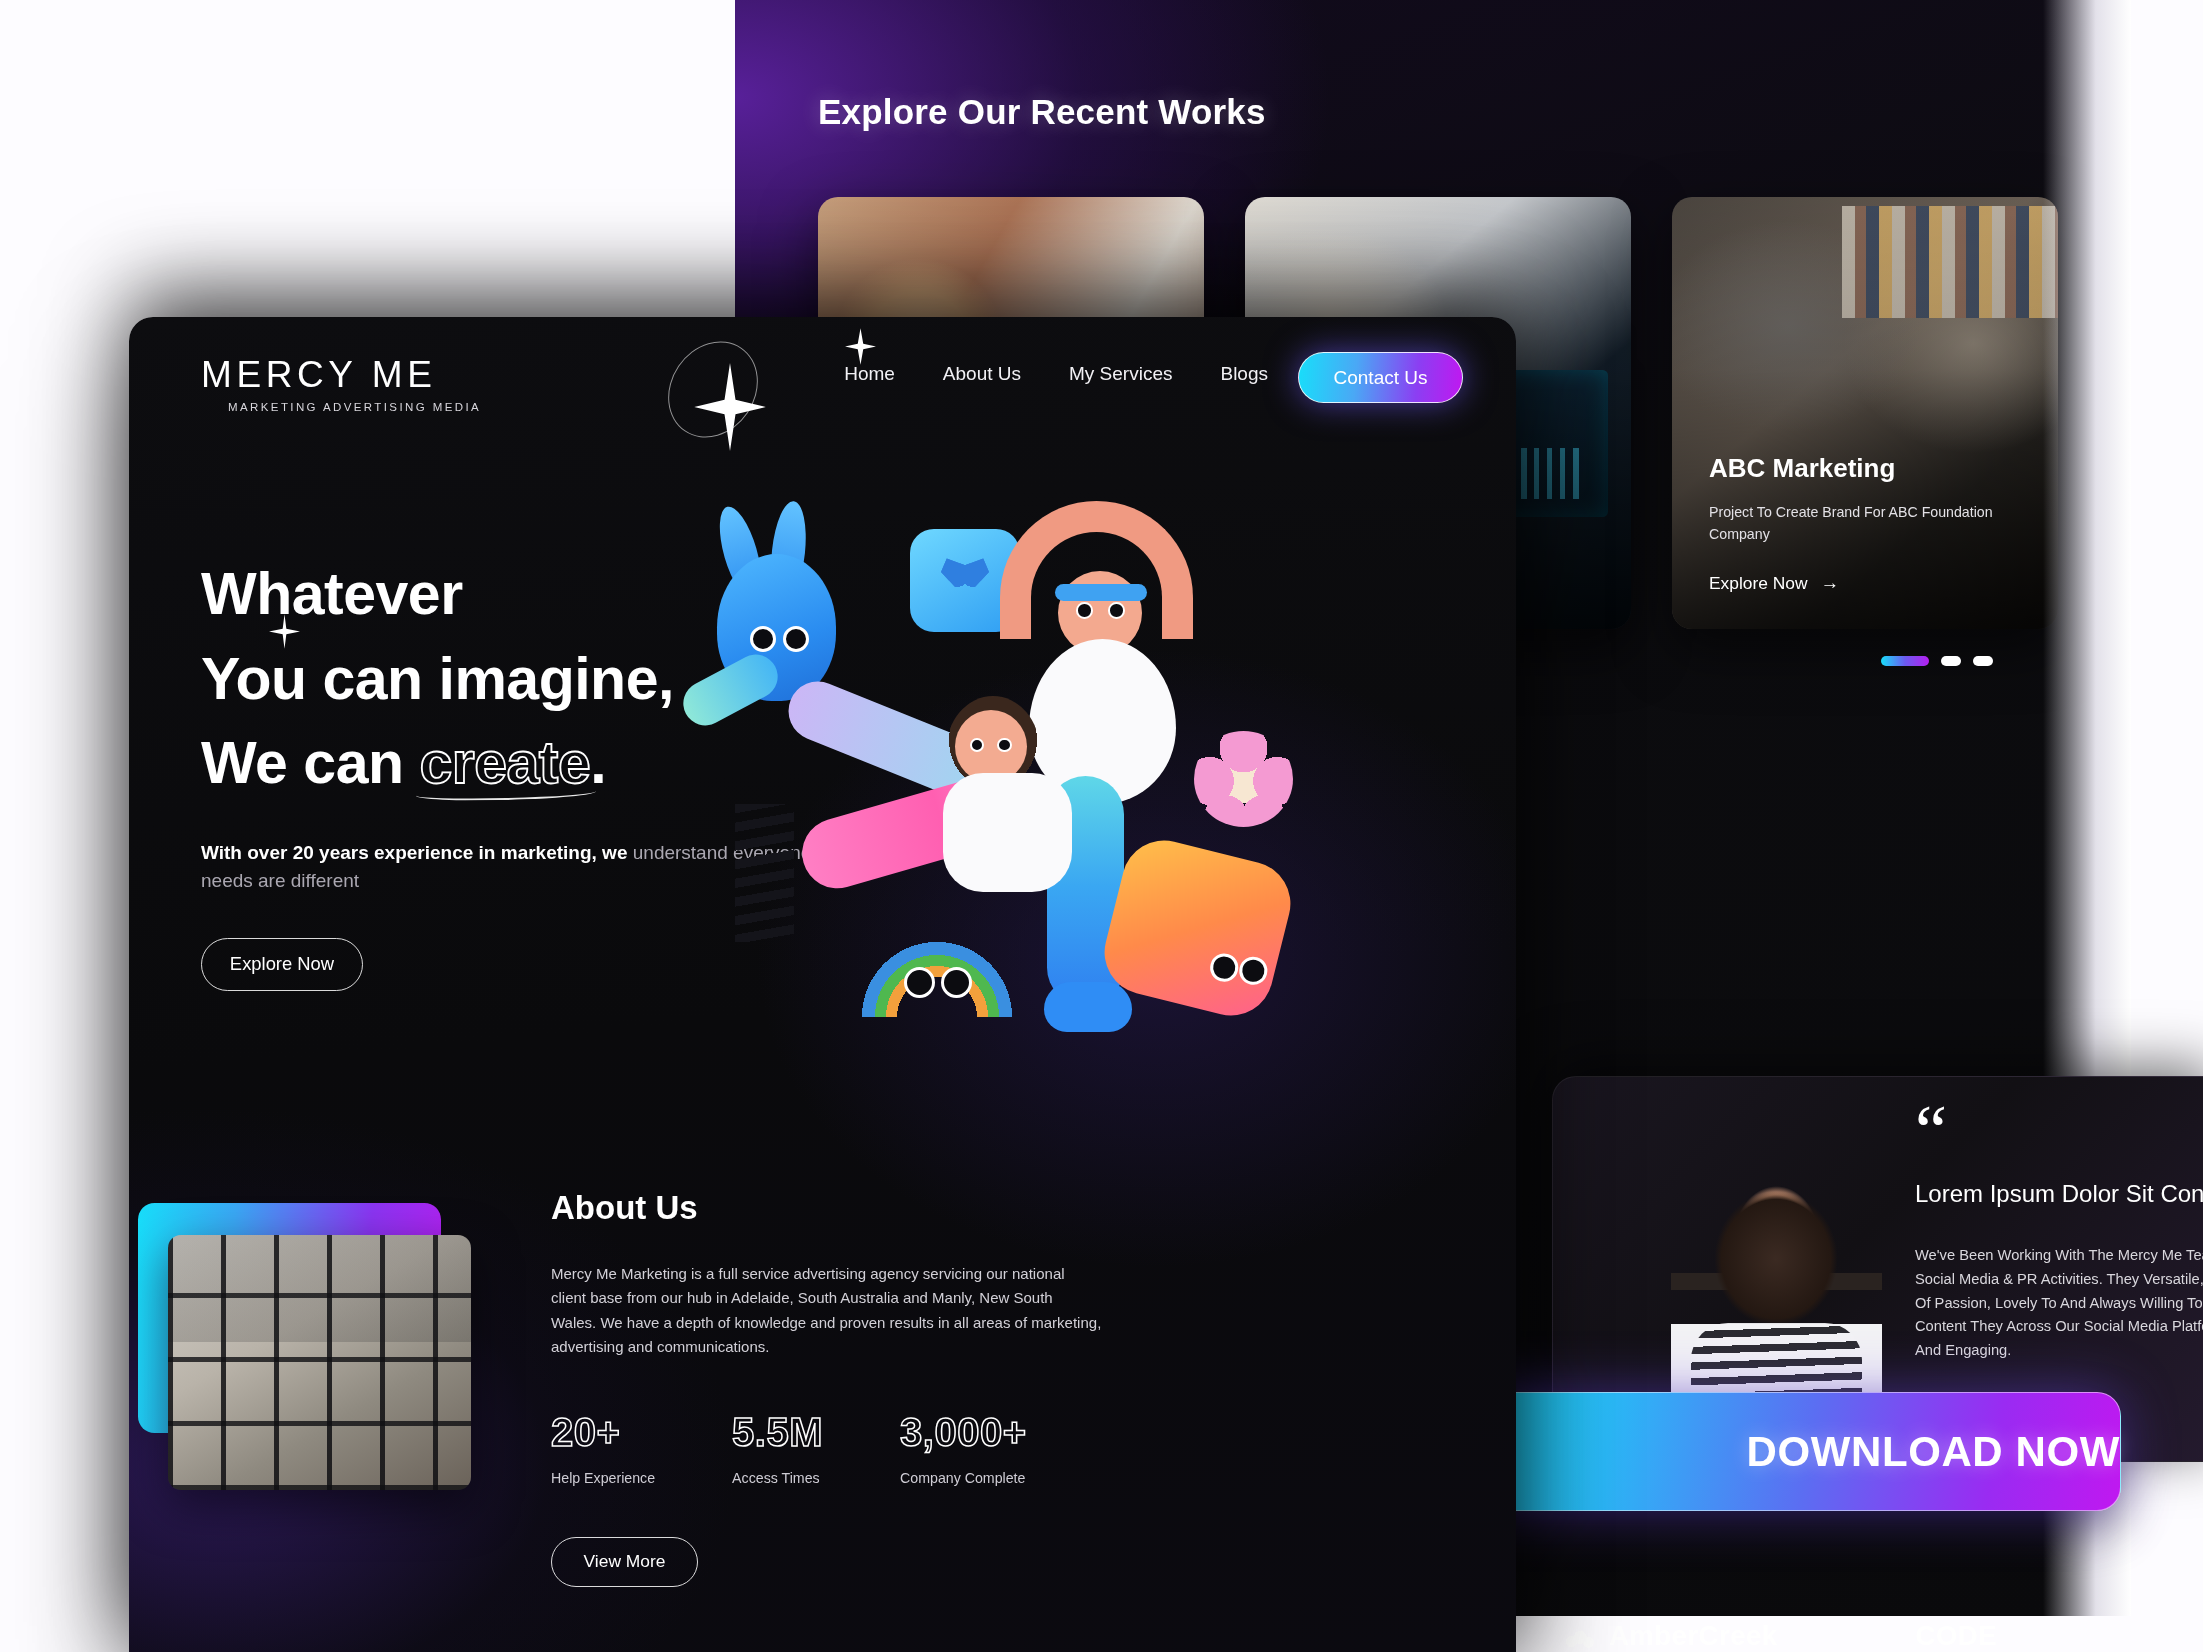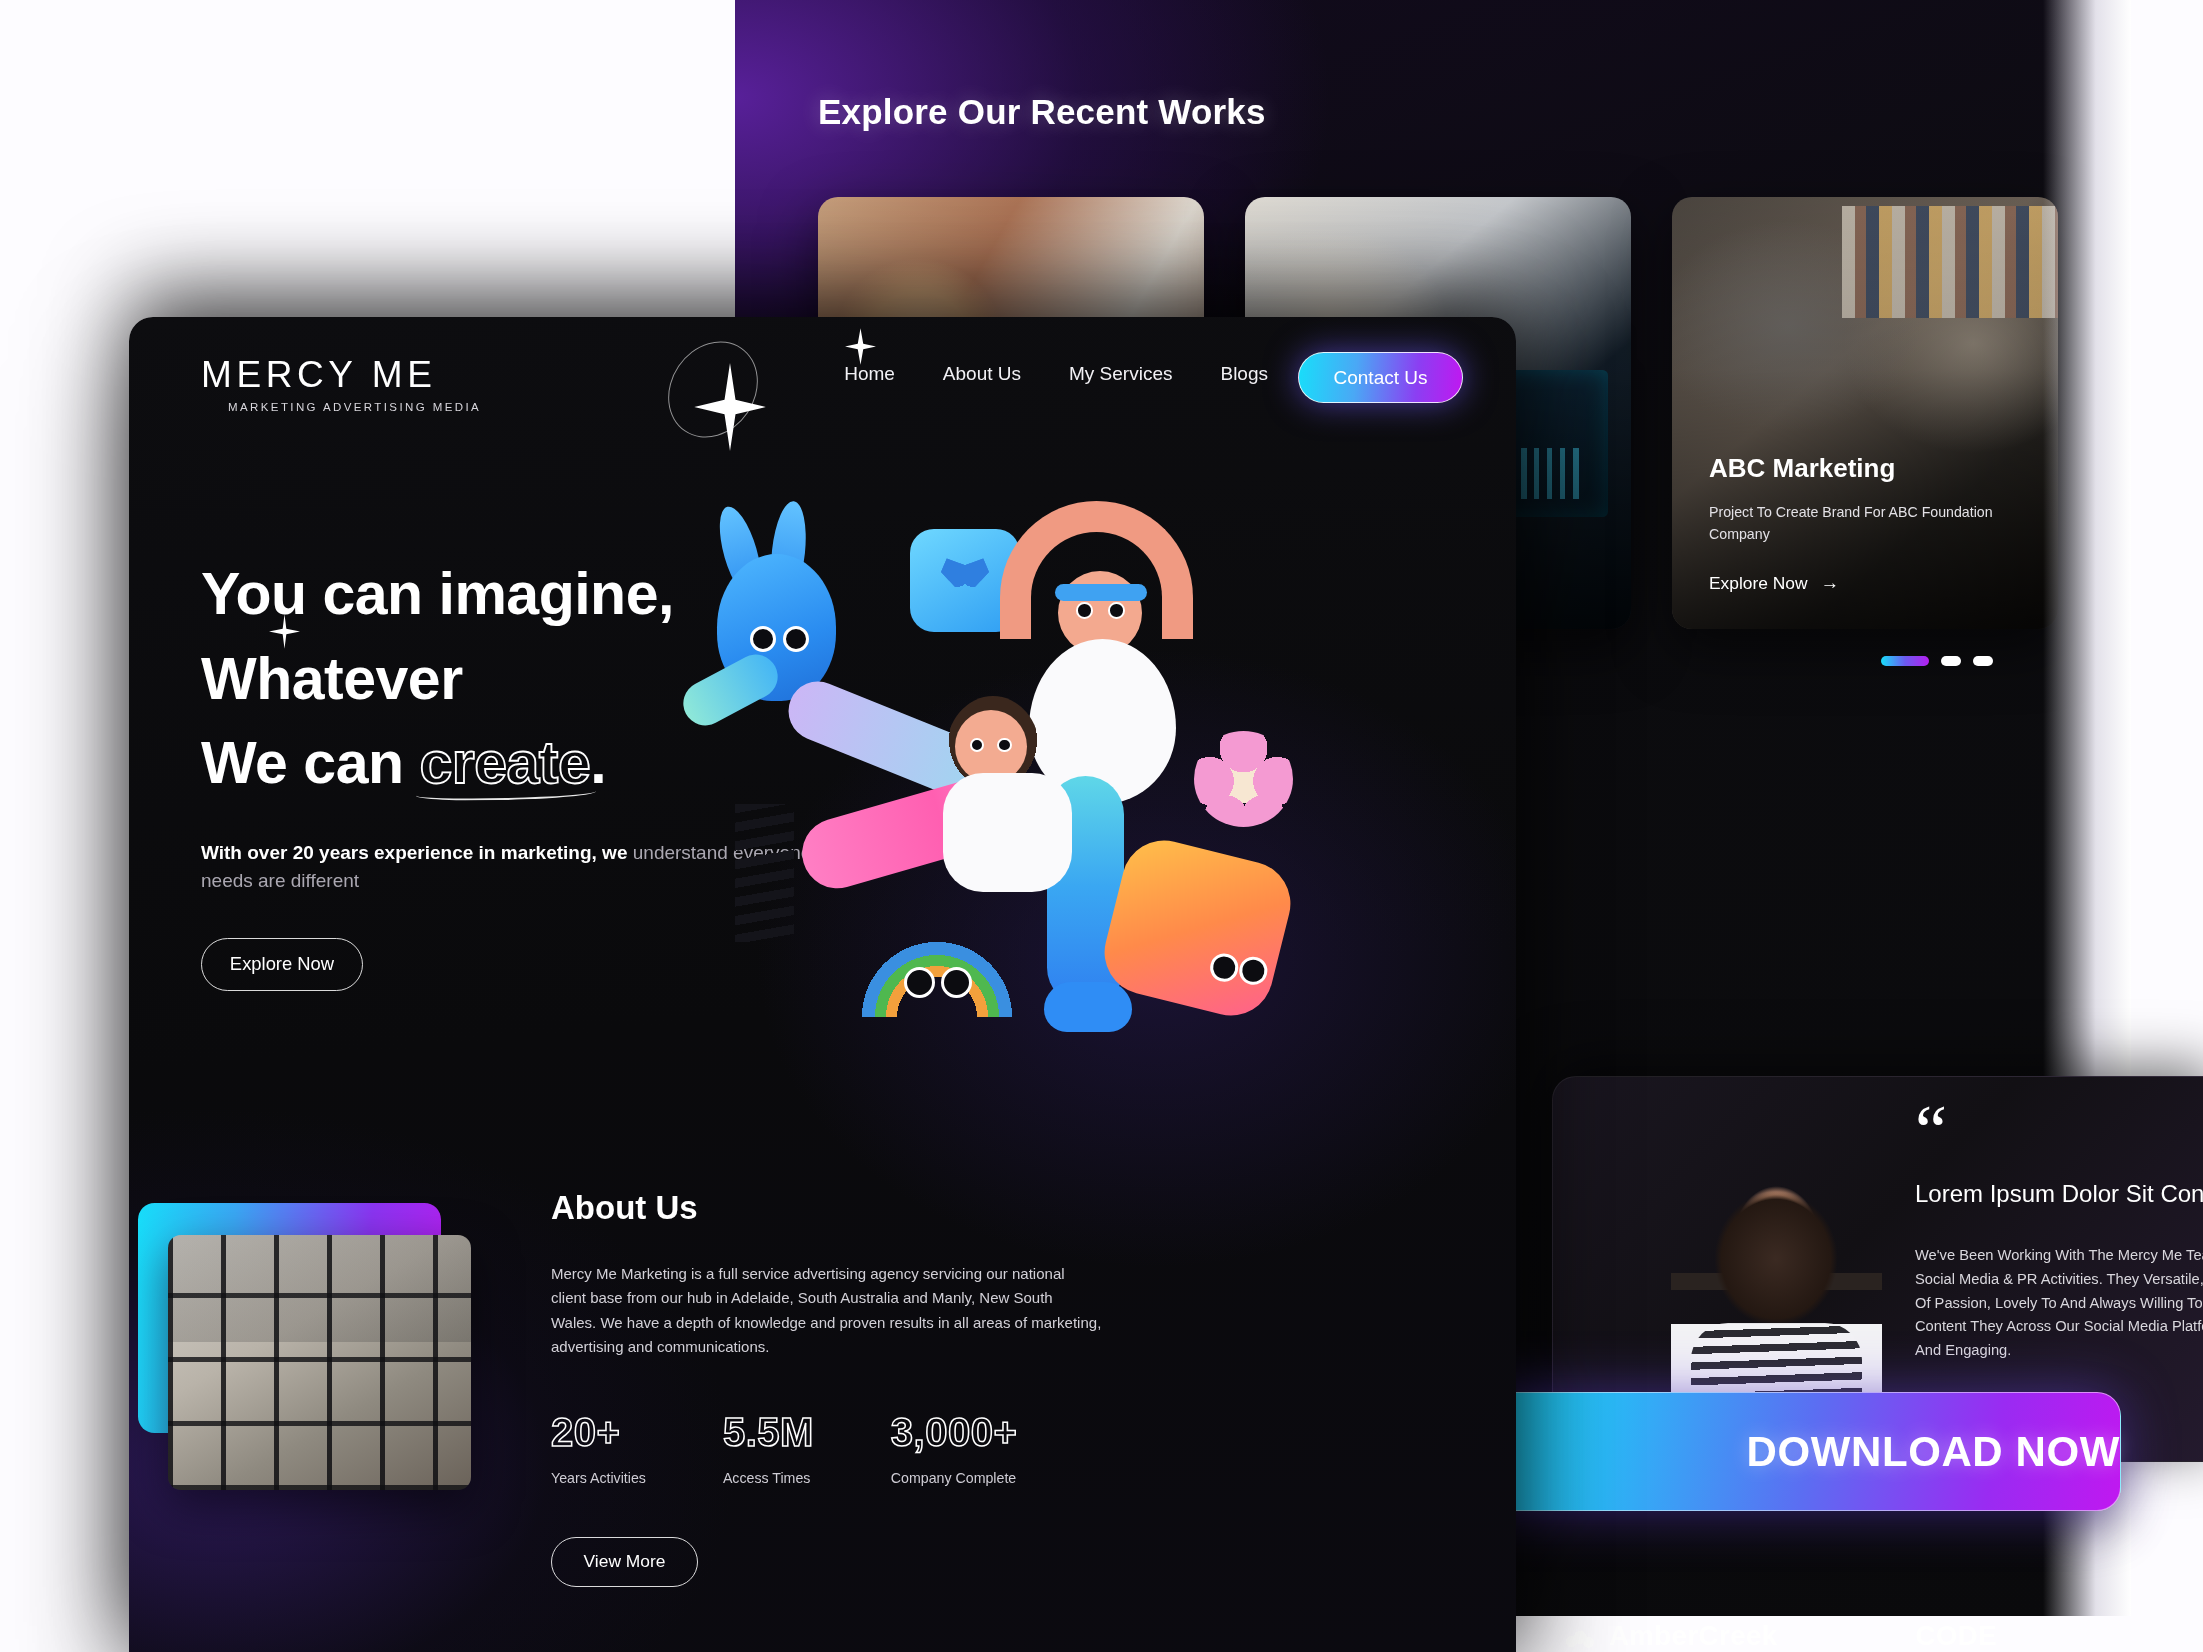--- a/index.html
+++ b/index.html
@@ -343,22 +343,22 @@
         <span class="nav-link">My Services</span>
         <span class="nav-link">Blogs</span>
       </div>
 
       <div class="contact-btn">
         <span>Contact Us</span>
       </div>
     </div>
 
     <div class="hero">
+      <div class="h-line">Whatever</div>
       <div class="h-line">You can imagine,</div>
-      <div class="h-line">Whatever</div>
       <div class="h-line">
         <span>We can</span>
         <span class="create-wrap">
           <span class="create">create</span>
           <span class="create-underline"></span>
         </span><span>.</span>
       </div>
 
       <div class="hero-sub">
         <b>With over 20 years experience in marketing, we</b><span> understand everyone's needs are different</span>
@@ -430,21 +430,21 @@
       
     </div>
 
     <div class="about-right">
       <div class="about-title">About Us</div>
       <div class="about-body">Mercy Me Marketing is a full service advertising agency servicing our national client base from our hub in Adelaide, South Australia and Manly, New South Wales. We have a depth of knowledge and proven results in all areas of marketing, advertising and communications.</div>
 
       <div class="stats">
         <div>
           <div class="stat-num">20+</div>
-          <div class="stat-label">Years Activities</div>
+          <div class="stat-label">Help Experience</div>
         </div>
         <div>
           <div class="stat-num">5.5M</div>
           <div class="stat-label">Access Times</div>
         </div>
         <div>
           <div class="stat-num">3,000+</div>
           <div class="stat-label">Company Complete</div>
         </div>
       </div>

